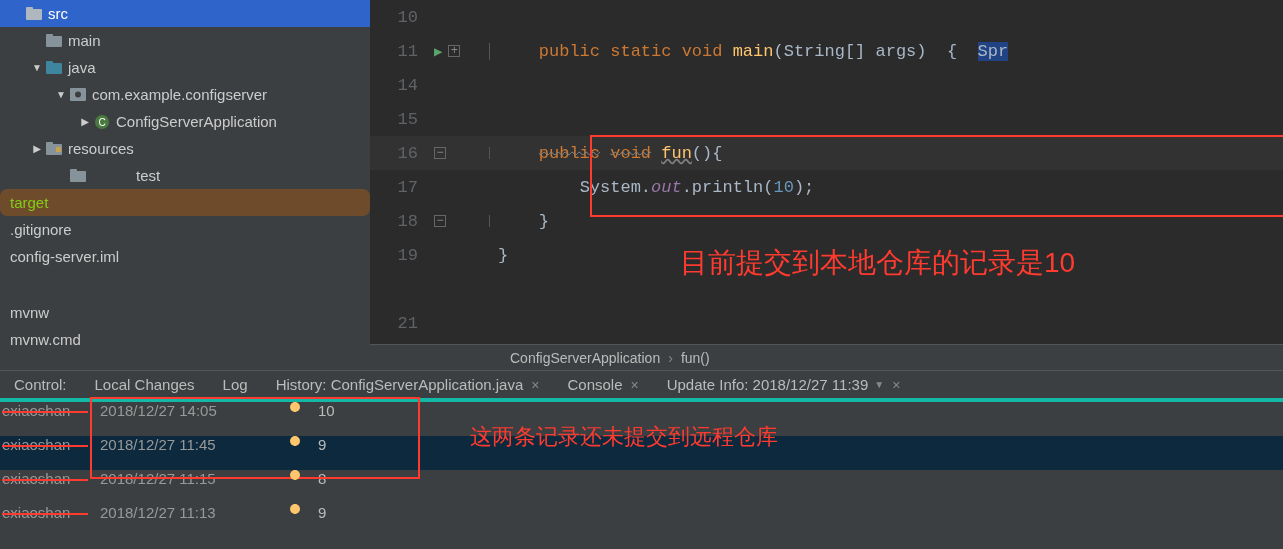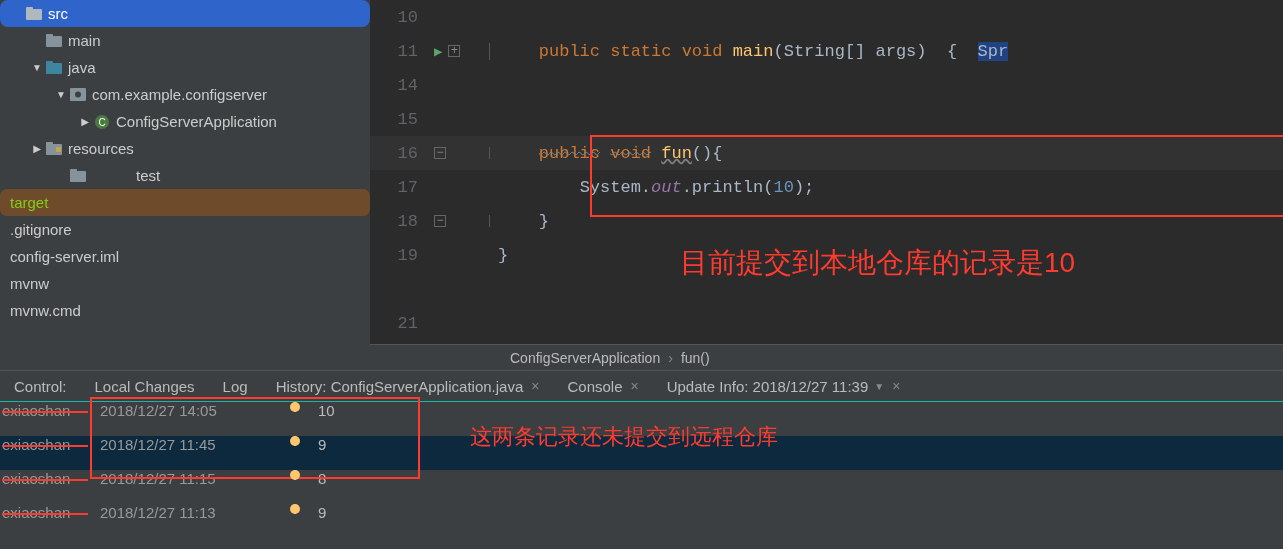--- a/index.html
+++ b/index.html
@@ -108,21 +108,21 @@
       color: #ff3b30;
       font-size: 28px;
       left: 310px; top: 244px;
       font-family: "Microsoft YaHei", sans-serif;
       pointer-events: none;
     }
     .vc-header {
       height: 32px;
       background: #3c3f41;
       border-top: 1px solid #555;
-      border-bottom: 1px solid #14b8a6;
+      border-bottom: 4px solid #14b8a6;
       display: flex;
       align-items: center;
       color: #bbb;
       font-size: 15px;
       padding-left: 0;
     }
     .vc-tab {
       padding: 0 14px;
       height: 100%;
       display: flex;
@@ -201,21 +201,21 @@
       background: rgba(255,255,255,0.15);
       border-radius: 2px;
     }
   </style>
 </head>
 <body>
 
 <div class="top-area">
 
   <div class="tree-panel">
-    <div class="tree-item selected" style="padding-left:10px;border-radius:8px;">
+    <div class="tree-item selected" style="padding-left:10px;">
       <span class="arrow"></span>
       <span class="icon">
           <svg width="16" height="13">
             <rect width="16" height="11" y="2" fill="#b0b8bf" rx="1"></rect>
             <rect width="7" height="4" fill="#b0b8bf" rx="1"></rect>
           </svg>
         </span>
       <span class="label">src</span>
     </div>
     <div class="tree-item" style="padding-left:30px;">
@@ -281,21 +281,21 @@
     </div>
     <div class="tree-item target" style="padding-left:10px;">
       <span class="label">target</span>
     </div>
     <div class="tree-item" style="padding-left:10px;">
       <span class="label">.gitignore</span>
     </div>
     <div class="tree-item" style="padding-left:10px;">
       <span class="label">config-server.iml</span>
     </div>
-    <div class="tree-item" style="padding-left:10px;">
+    <div class="tree-item" style="padding-left:10px;margin-top:29px;">
       <span class="label">mvnw</span>
     </div>
     <div class="tree-item" style="padding-left:10px;">
       <span class="label">mvnw.cmd</span>
     </div>
   </div>
 
   <div class="editor-panel">
     <div class="editor-lines">
       <div class="editor-line">

